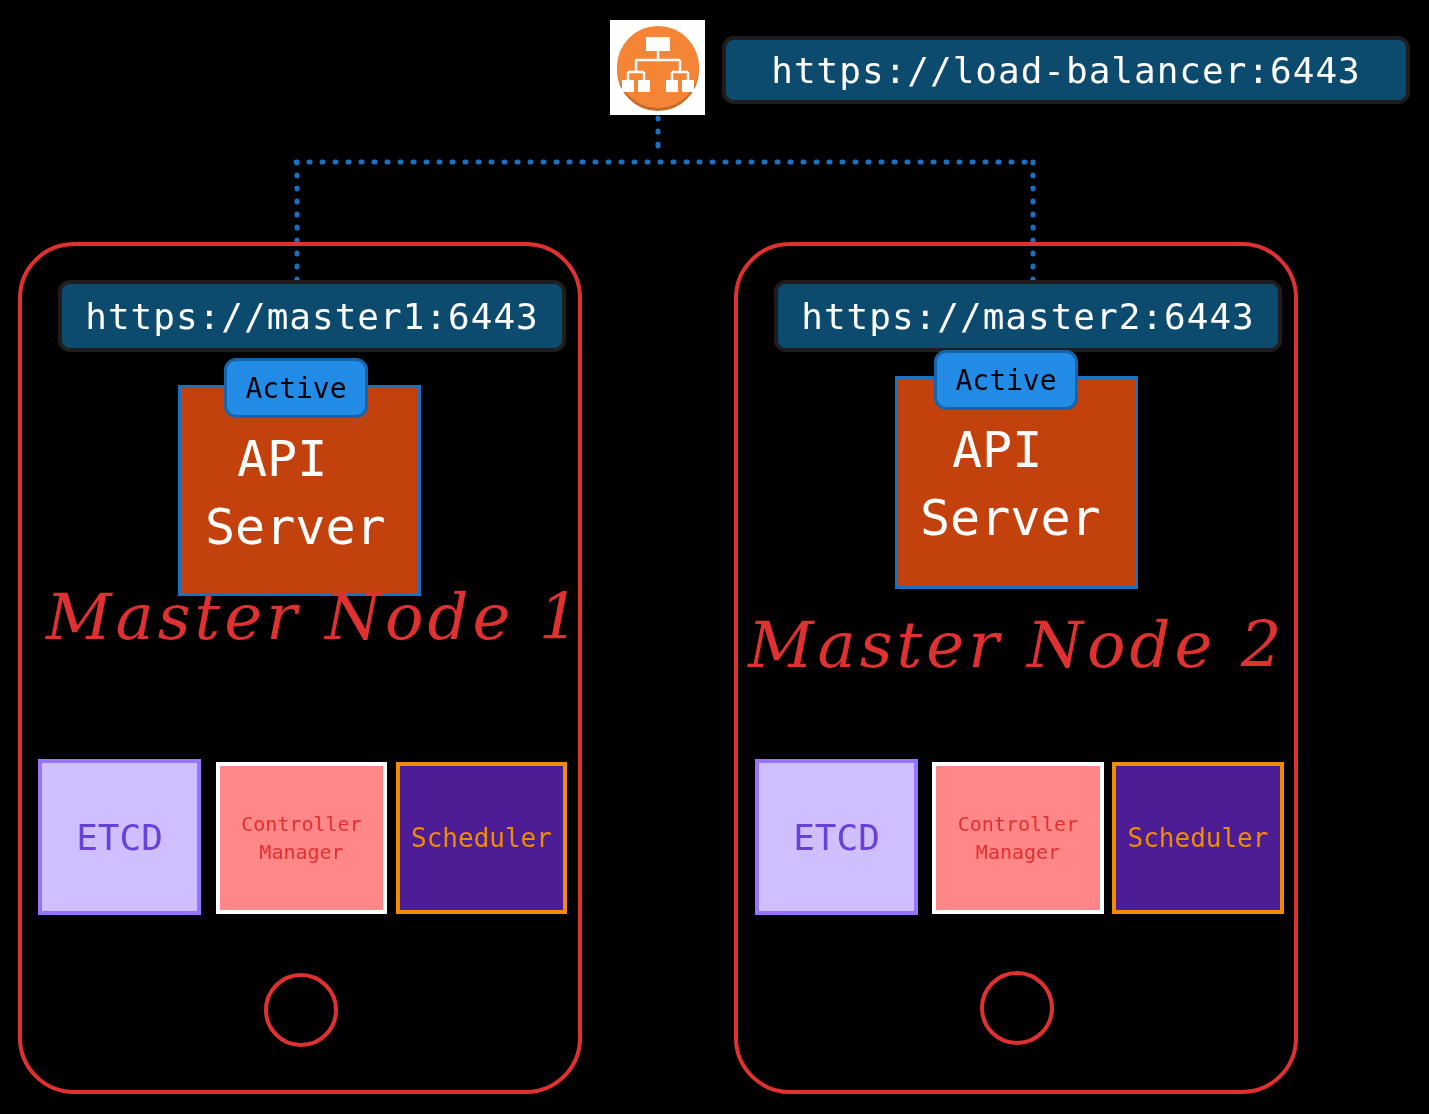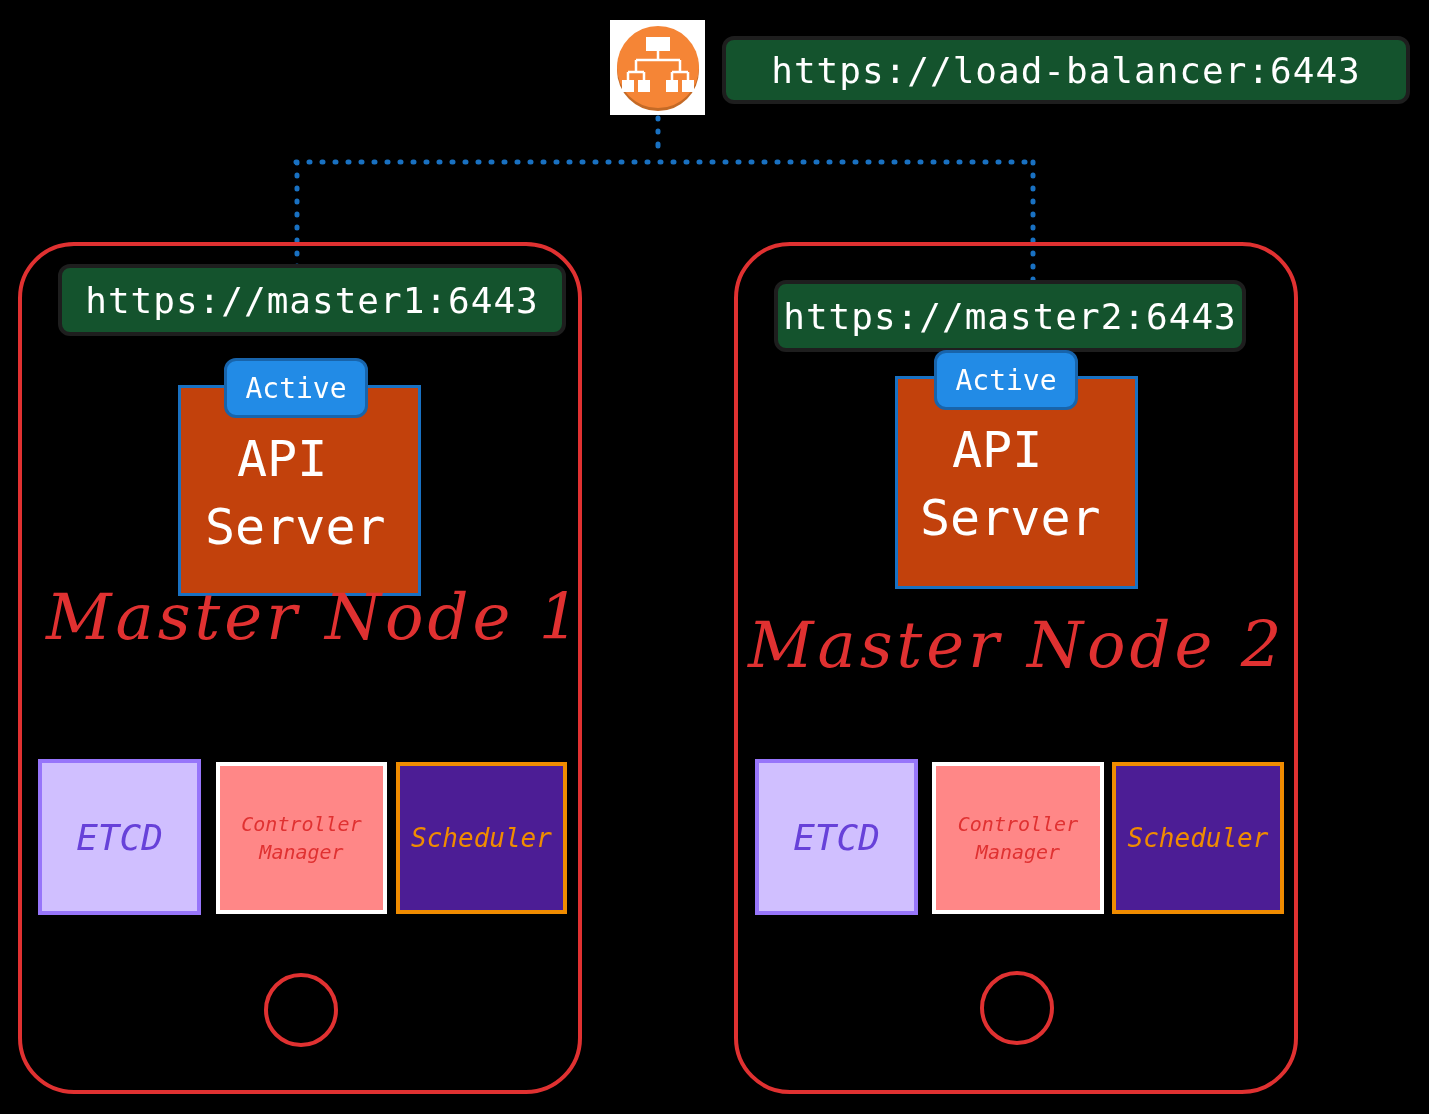--- a/index.html
+++ b/index.html
@@ -1,26 +1,26 @@
 <!DOCTYPE html>
 <html><head>
 <meta charset="utf-8">
 <style>
   html, body { margin:0; padding:0; background:#000; }
   body { width:1429px; height:1114px; position:relative; overflow:hidden; font-family:"DejaVu Sans Mono", monospace; }
   .abs { position:absolute; box-sizing:border-box; }
   svg.lines { position:absolute; left:0; top:0; }
   .lb-icon { left:610px; top:20px; width:95px; height:95px; background:#fff; display:flex; align-items:center; justify-content:center; }
-  .url-box { border:4px solid #1e1e1e; border-radius:12px; background:#14532d; color:#fff; display:flex; align-items:center; justify-content:center; font-size:36px; letter-spacing:1px; }
+  .url-box { border:4px solid #1e1e1e; border-radius:12px; background:#0c4a6e; color:#fff; display:flex; align-items:center; justify-content:center; font-size:36px; letter-spacing:1px; }
   .node { border:4px solid #e03131; border-radius:56px; }
   .api { background:#c2410c; border:3px solid #1971c2; color:#fff; }
   .api-title { position:absolute; left:0; right:0; text-align:left; font-size:50px; line-height:66px; }
-  .badge { background:#228be6; border:3px solid #1864ab; border-radius:12px; color:#ffffff; font-size:28px; display:flex; align-items:center; justify-content:center; }
+  .badge { background:#228be6; border:3px solid #1864ab; border-radius:12px; color:#000000; font-size:28px; display:flex; align-items:center; justify-content:center; }
   .node-label { color:#e03131; font-family:"DejaVu Serif", serif; font-style:italic; font-size:64px; white-space:nowrap; letter-spacing:4px; }
-  .comp { display:flex; align-items:center; justify-content:center; text-align:center;font-style:italic; }
+  .comp { display:flex; align-items:center; justify-content:center; text-align:center; }
   .etcd { background:#d0bfff; border:4px solid #9775fa; color:#6741d9; font-size:36px; }
   .ctrl { background:#ff8787; border:4px solid #ffffff; color:#e03131; font-size:20px; line-height:28px; }
   .sched { background:#4c1d95; border:4px solid #f08c00; color:#f08c00; font-size:26px; }
   .home { border:4px solid #e03131; border-radius:50%; }
 </style>
 </head>
 <body>
 
 <svg class="lines" width="1429" height="1114">
   <path d="M658 118 L658 145 M658 145 L658 158 M296 162 L1032 162 M297 162 L297 290 M1033 162 L1033 282" fill="none" stroke="#1971c2" stroke-width="5" stroke-linecap="round" stroke-dasharray="1 12"></path>
@@ -35,21 +35,21 @@
     <rect x="8" y="56" width="12" height="12" fill="#fff"></rect>
     <rect x="24" y="56" width="12" height="12" fill="#fff"></rect>
     <rect x="52" y="56" width="12" height="12" fill="#fff"></rect>
     <rect x="68" y="56" width="12" height="12" fill="#fff"></rect>
   </svg>
 </div>
 
 <div class="abs url-box" style="left:722px;top:36px;width:688px;height:68px;">https://load-balancer:6443</div>
 
 <div class="abs node" style="left:18px;top:242px;width:564px;height:852px;"></div>
-<div class="abs url-box" style="left:58px;top:264px;width:508px;height:72px;">https://master1:6443</div>
+<div class="abs url-box" style="left:58px;top:280px;width:508px;height:72px;">https://master1:6443</div>
 
 <div class="abs api" style="left:178px;top:385px;width:243px;height:211px;">
   <div class="api-title" style="top:38px;left:56px;">API</div>
   <div class="api-title" style="top:106px;left:24px;">Server</div>
 </div>
 <div class="abs badge" style="left:224px;top:358px;width:144px;height:60px;">Active</div>
 
 <div class="abs node-label" style="left:46px;top:580px;">Master Node 1</div>
 
 <div class="abs comp etcd" style="left:38px;top:759px;width:163px;height:156px;">ETCD</div>
@@ -57,21 +57,21 @@
   <div>
     <div>Controller</div>
     <div>Manager</div>
   </div>
 </div>
 <div class="abs comp sched" style="left:396px;top:762px;width:171px;height:152px;">Scheduler</div>
 
 <div class="abs home" style="left:264px;top:973px;width:74px;height:74px;"></div>
 
 <div class="abs node" style="left:734px;top:242px;width:564px;height:852px;"></div>
-<div class="abs url-box" style="left:774px;top:280px;width:472px;height:72px;">https://master2:6443</div>
+<div class="abs url-box" style="left:774px;top:280px;width:508px;height:72px;">https://master2:6443</div>
 
 <div class="abs api" style="left:895px;top:376px;width:243px;height:213px;">
   <div class="api-title" style="top:38px;left:54px;">API</div>
   <div class="api-title" style="top:106px;left:22px;">Server</div>
 </div>
 <div class="abs badge" style="left:934px;top:350px;width:144px;height:60px;">Active</div>
 
 <div class="abs node-label" style="left:748px;top:608px;">Master Node 2</div>
 
 <div class="abs comp etcd" style="left:755px;top:759px;width:163px;height:156px;">ETCD</div>

